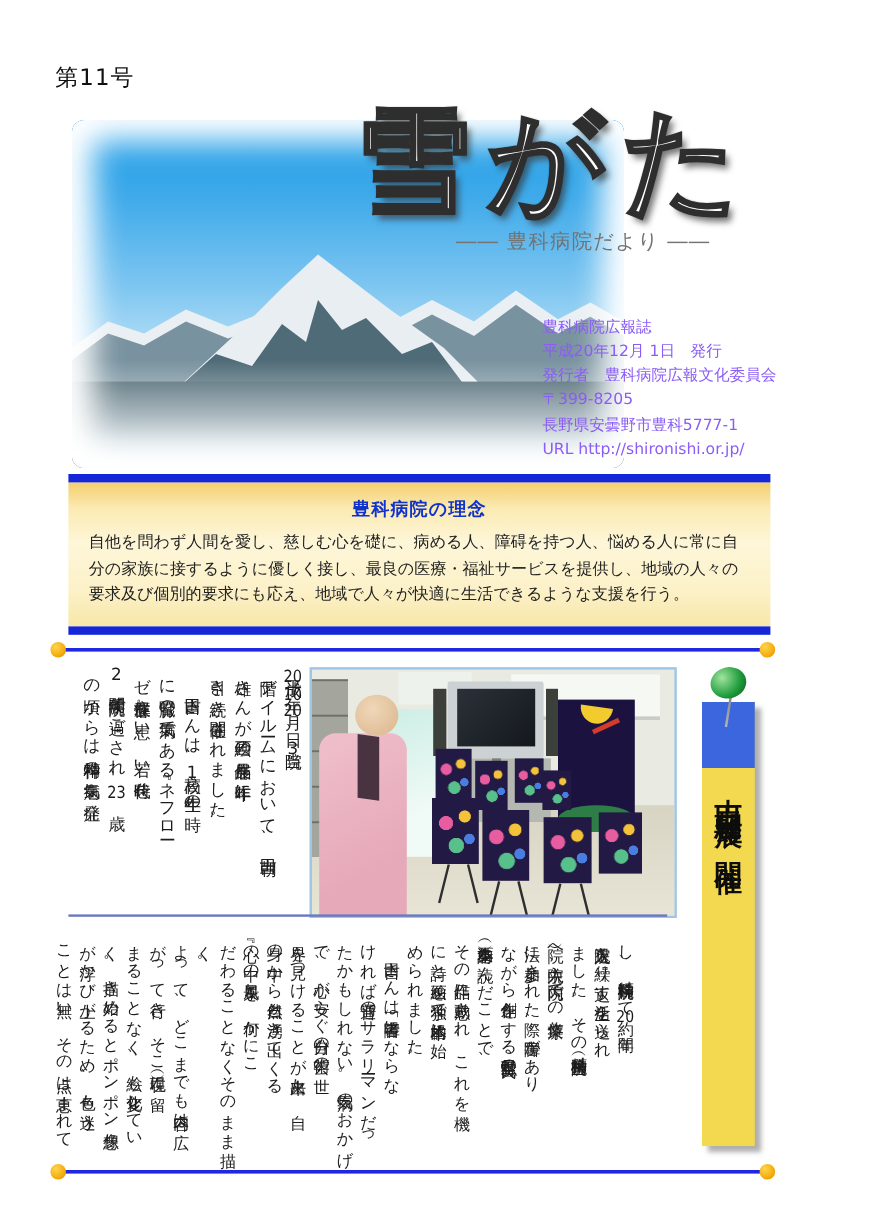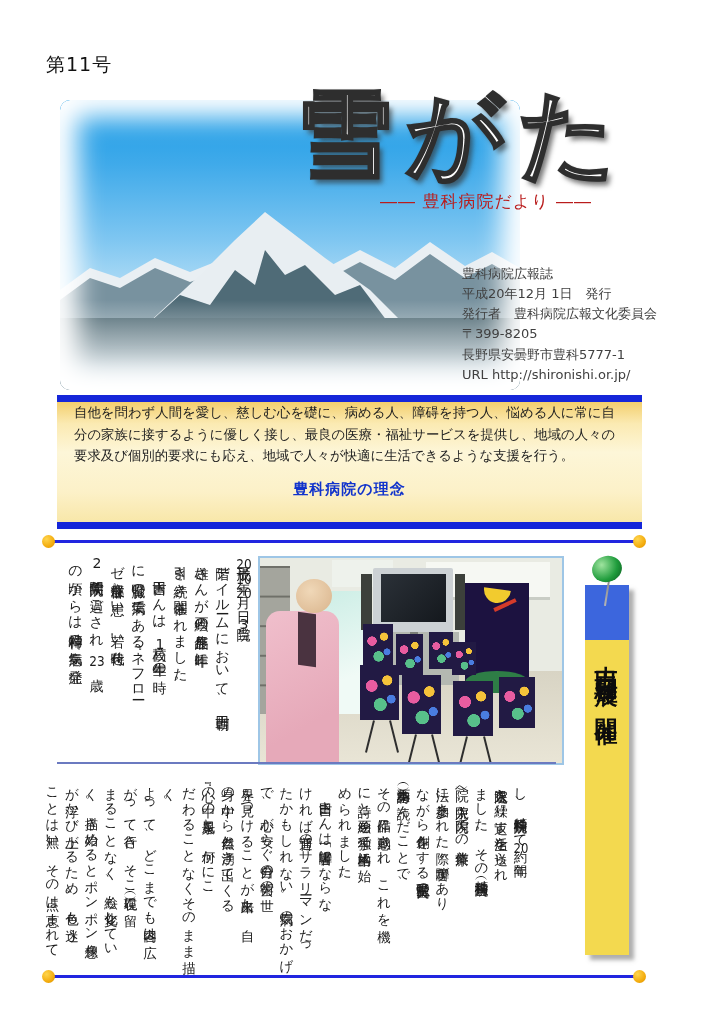--- a/index.html
+++ b/index.html
@@ -29,24 +29,24 @@
   #mountain svg{position:absolute;left:0;bottom:0;}
   #mountain .feather{position:absolute;inset:0;border-radius:10px;
     box-shadow:inset 0 0 26px 18px #ffffff;}
 
   #masthead-title{left:296px;top:44px;width:400px;
     font-family:"DejaVu Serif","Liberation Serif",serif;font-weight:bold;
     font-size:96px;line-height:1.1;letter-spacing:14px;color:#ffffff;
     -webkit-text-stroke:2.5px #2e2e2e;
     text-shadow:4px 5px 5px rgba(50,50,50,.65), 0 0 2px #111;margin-top:37px;}
   #masthead-subtitle{left:318px;top:190px;width:336px;text-align:center;
-    font-size:17px;color:#b91c1c;letter-spacing:1px;}
-
-  #publication-info{left:462px;top:264px;width:230px;
-    font-size:13px;line-height:1.55;color:#404040;white-space:pre-line;}
+    font-size:17px;color:#737373;letter-spacing:1px;}
+
+  #publication-info{left:452px;top:264px;width:230px;
+    font-size:13px;line-height:1.55;color:#8b5cf6;white-space:pre-line;}
 
   
   #philosophy-box{left:57px;top:395px;width:585px;height:120px;
     border-top:7px solid var(--philosophy-border);
     border-bottom:7px solid var(--philosophy-border);
     background:linear-gradient(180deg,#f3cf6e 0%,#fbeab2 18%,#fdf6d8 42%,#fcf1c8 75%,#f8e7a9 100%);}
   #philosophy-title{margin:13px 0 8px 0;text-align:center;
     color:var(--title-blue);font-weight:bold;font-size:15px;letter-spacing:1px;}
   #philosophy-body{margin:0 17px;font-size:13.4px;line-height:1.62;color:#222;}
 
@@ -160,22 +160,22 @@
 <div class="abs" id="masthead-title">雪がた</div>
 <div class="abs" id="masthead-subtitle">―― 豊科病院だより ――</div>
 <div class="abs" id="publication-info">豊科病院広報誌
 平成20年12月 1日　発行
 発行者　豊科病院広報文化委員会
 〒399-8205
 長野県安曇野市豊科5777-1
 URL http://shironishi.or.jp/</div>
 
 <div class="abs" id="philosophy-box">
+  <div id="philosophy-title">豊科病院の理念</div>
   <div id="philosophy-body">自他を問わず人間を愛し、慈しむ心を礎に、病める人、障碍を持つ人、悩める人に常に自分の家族に接するように優しく接し、最良の医療・福祉サービスを提供し、地域の人々の要求及び個別的要求にも応え、地域で人々が快適に生活できるような支援を行う。</div>
-  <div id="philosophy-title">豊科病院の理念</div>
 </div>
 
 <div class="abs rule" id="rule-top"></div>
 <div class="abs dot" id="dot-tl"></div>
 <div class="abs dot" id="dot-tr"></div>
 
 <div class="abs vtext" id="article-intro">平成<span class="tcy">20</span>年<span class="tcy">10</span>月<span class="tcy">20</span>日、当院<span class="tcy">3</span><br>階デイルームにおいて、吉田朝<br>雄さんが絵画の作品展を昨年に<br>引き続き開催されました。<br>　吉田さんは、高校<span class="tcy">1</span>年生の時<br>に腎臓の病気である『ネフロー<br>ゼ症候群』を患い、若い時代を<br><span class="tcy">2</span>年間病院で過ごされ、<span class="tcy">23</span>歳<br>の頃からは精神科の病気を発症</div>
 
 <div class="abs" id="photo">
   <div class="p p-floor"></div>

